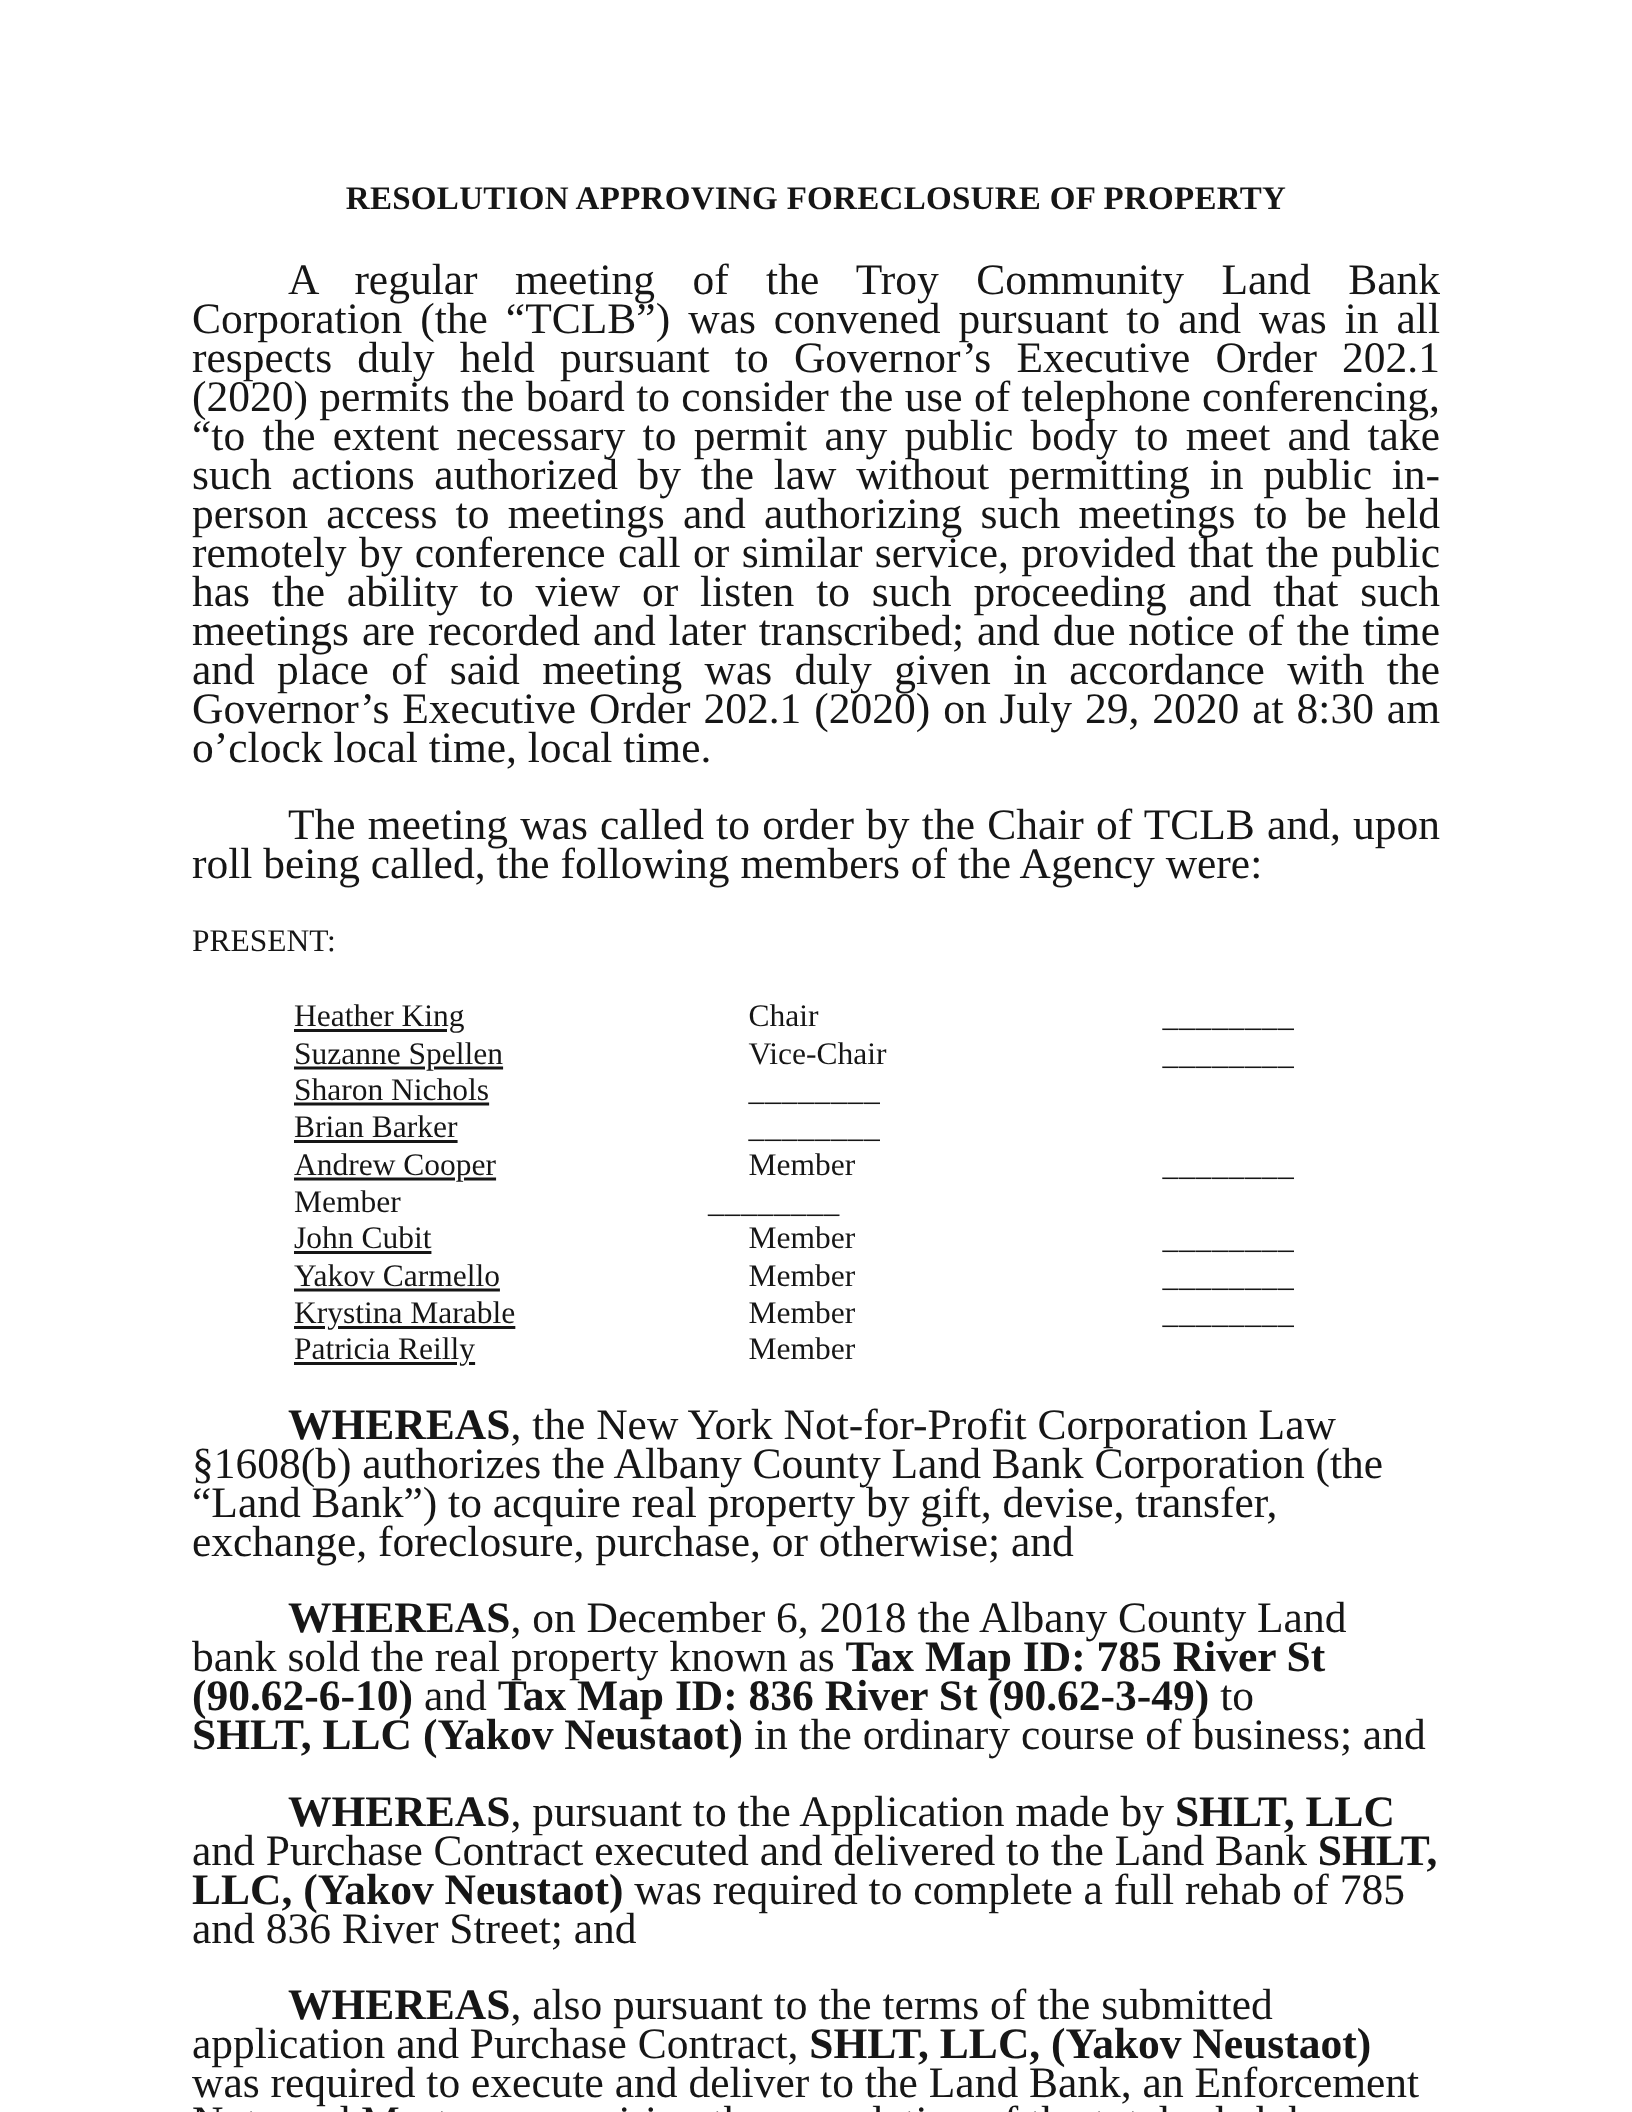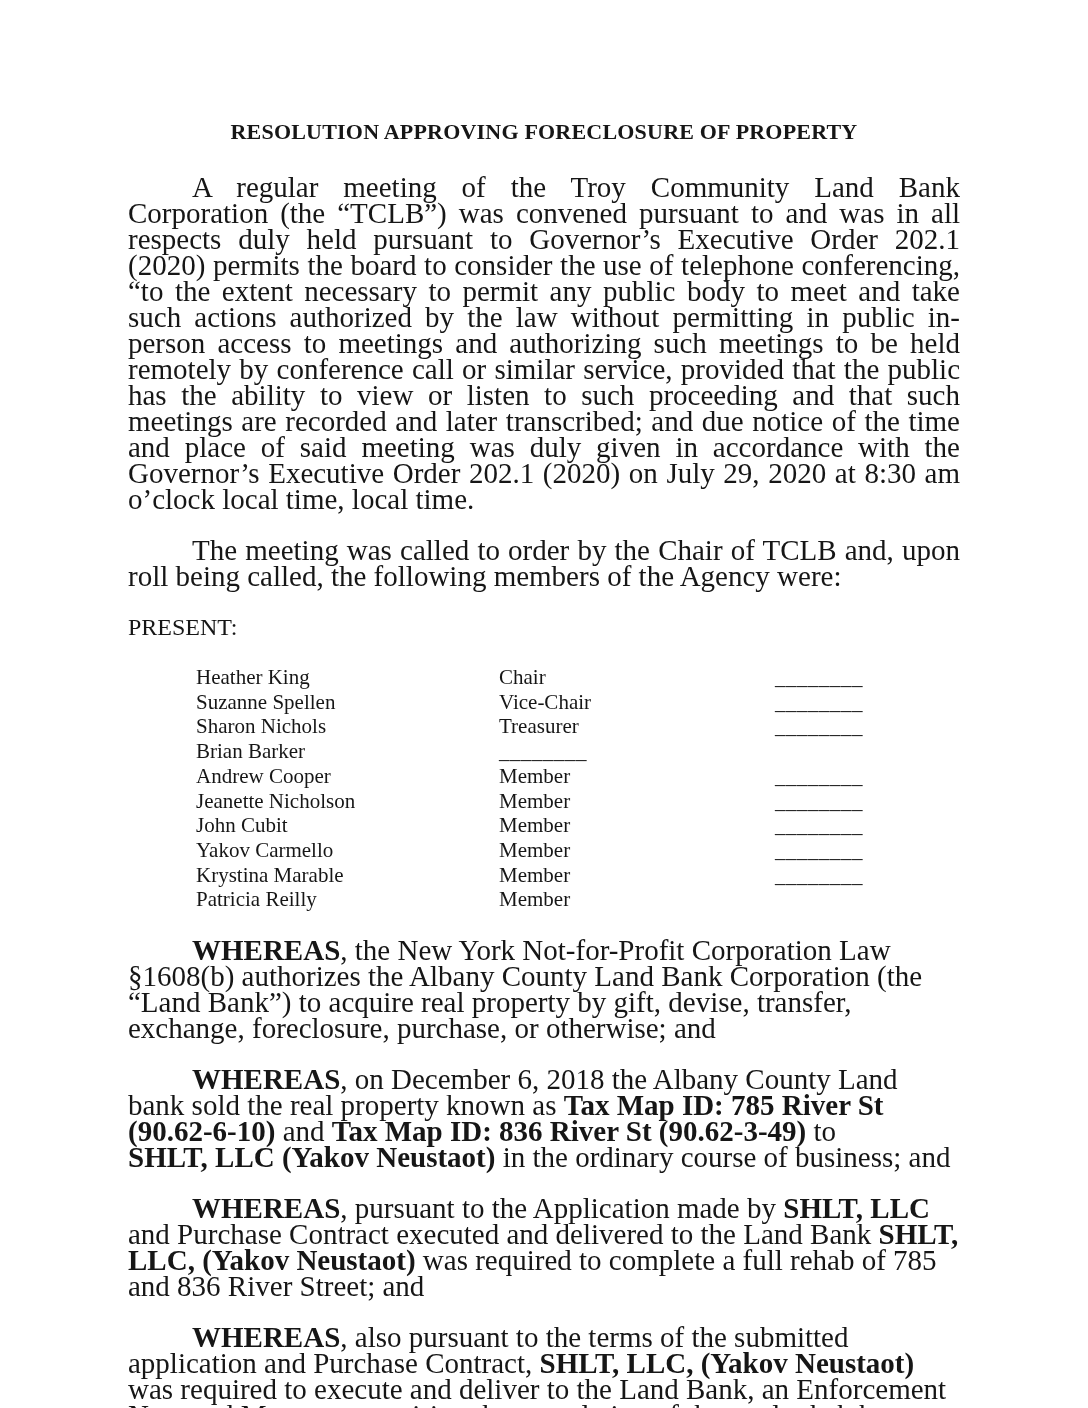--- a/index.html
+++ b/index.html
@@ -27,34 +27,34 @@
   }
   p.body-para {
     font-size: 29px;
     line-height: 26px;
     margin-bottom: 25px;
     text-indent: 64px;
   }
   p.justified { text-align: justify; }
   p.left { text-align: left; }
   .present-label {
-    font-size: 24px;
+    font-size: 21px;
     line-height: 26px;
     margin-bottom: 25px;
   }
   .roll-call {
     margin-left: 68px;
     margin-bottom: 25px;
   }
   .roll-row {
     display: flex;
     font-size: 21px;
     line-height: 24.7px;
   }
-  .roll-name  { width: 303px; }
+  .roll-name  { width: 303px; text-decoration: underline; }
   .roll-role  { width: 276px; }
   .roll-line  { flex: 1; letter-spacing: 0.5px; }
   .b { font-weight: bold; }
 </style>
 </head>
 <body>
 
 <div class="page">
 
   <div class="doc-title">RESOLUTION APPROVING FORECLOSURE OF PROPERTY</div>
@@ -71,34 +71,32 @@
       <span class="roll-role">Chair</span>
       <span class="roll-line">________</span>
     </div>
     <div class="roll-row">
       <span class="roll-name">Suzanne Spellen</span>
       <span class="roll-role">Vice-Chair</span>
       <span class="roll-line">________</span>
     </div>
     <div class="roll-row">
       <span class="roll-name">Sharon Nichols</span>
-      <span class="roll-role">Treasurer</span>
       <span class="roll-line">________</span>
     </div>
     <div class="roll-row">
       <span class="roll-name">Brian Barker</span>
       <span class="roll-line">________</span>
     </div>
     <div class="roll-row">
       <span class="roll-name">Andrew Cooper</span>
       <span class="roll-role">Member</span>
       <span class="roll-line">________</span>
     </div>
     <div class="roll-row">
-      <span class="roll-name">Jeanette Nicholson</span>
       <span class="roll-role">Member</span>
       <span class="roll-line">________</span>
     </div>
     <div class="roll-row">
       <span class="roll-name">John Cubit</span>
       <span class="roll-role">Member</span>
       <span class="roll-line">________</span>
     </div>
     <div class="roll-row">
       <span class="roll-name">Yakov Carmello</span>

